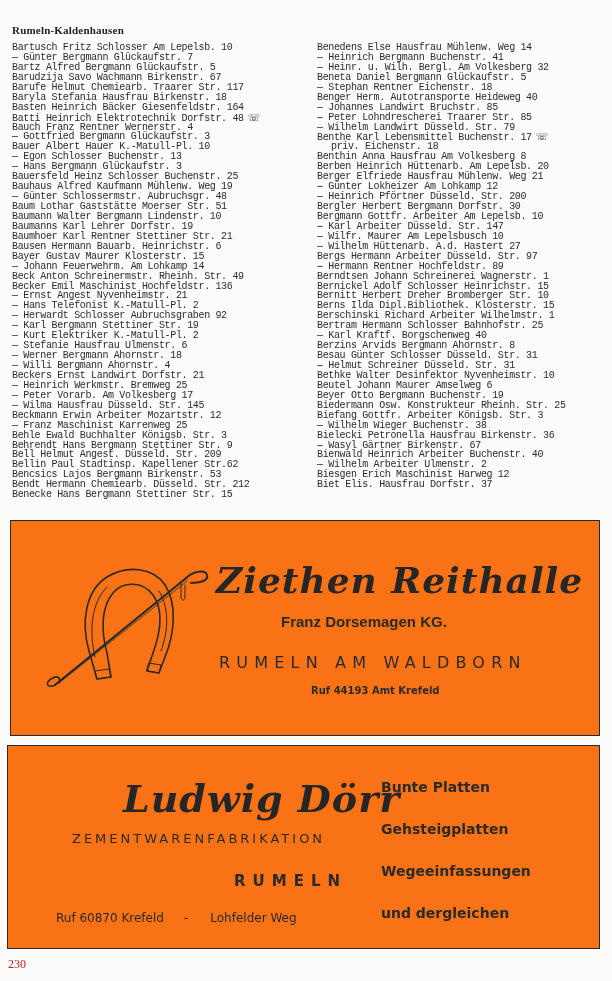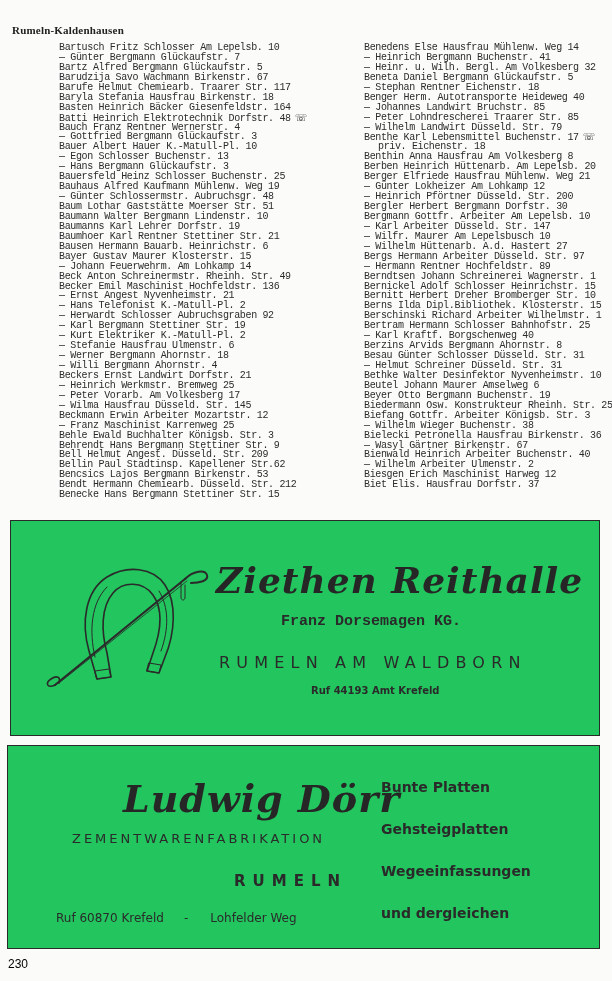--- a/index.html
+++ b/index.html
@@ -10,62 +10,62 @@
   }
   .heading {
     position: absolute; left: 12px; top: 24px;
     font-family: Liberation Serif, serif; font-weight: bold;
     font-size: 11px; letter-spacing: 0.2px; color: #222;
   }
   .col {
     position: absolute; top: 43px;
     font-family: "Liberation Mono", "DejaVu Sans Mono", monospace;
     font-size: 10px; line-height: 9.95px; color: #2b2b2b;
-    white-space: nowrap; letter-spacing: -0.35px; margin-left: 47px;
+    white-space: nowrap; letter-spacing: -0.35px;
   }
   .col.left { left: 12px; width: 295px; }
   .col.right { left: 317px; width: 292px; }
   .entry { height: 9.95px; }
   .entry.indent { padding-left: 14px; }
   .phone { font-family: "DejaVu Sans", sans-serif; font-size: 10px; margin-left: 4px; }
 
   .ad {
-    position: absolute; border: 1.5px solid #2a2a2a; background: #22c55e;
+    position: absolute; border: 1.5px solid #2a2a2a; background: #f97316;
   }
   .ad1 { left: 10px; top: 520px; width: 588px; height: 214px; }
   .ad2 { left: 7px; top: 745px; width: 591px; height: 202px; }
 
   .script {
     font-family: "DejaVu Serif", serif; font-style: italic; font-weight: bold;
     color: #262626; letter-spacing: 1px;
   }
   .ad1 .title { position: absolute; left: 205px; top: 38px; font-size: 36px; }
   .ad1 .company { position: absolute; left: 270px; top: 92px;
-    font-family: Liberation Mono, monospace; font-weight: bold; font-size: 15px; color: #2a2a2a; }
+    font-family: Liberation Sans, sans-serif; font-weight: bold; font-size: 15px; color: #2a2a2a; }
   .ad1 .place { position: absolute; left: 208px; top: 132px;
     font-family: "DejaVu Sans", sans-serif; font-size: 16px; letter-spacing: 6.2px; color: #2a2a2a; }
   .ad1 .phone-line { position: absolute; left: 300px; top: 164px;
     font-family: "DejaVu Sans", sans-serif; font-weight: bold; font-size: 10px; color: #2a2a2a; }
   .ad1 .horseshoe { position: absolute; left: 34px; top: 40px; width: 170px; height: 130px; }
 
   .ad2 .title { position: absolute; left: 115px; top: 30px; font-size: 38px; }
   .ad2 .sub { position: absolute; left: 64px; top: 85px;
     font-family: "DejaVu Sans", sans-serif; font-size: 13px; letter-spacing: 3px; color: #2a2a2a; }
   .ad2 .place { position: absolute; left: 226px; top: 126px;
     font-family: "DejaVu Sans", sans-serif; font-size: 15px; letter-spacing: 7px; color: #2a2a2a; font-weight: bold; }
   .ad2 .contact { position: absolute; left: 48px; top: 165px;
     font-family: "DejaVu Sans", sans-serif; font-size: 12px; color: #2a2a2a; }
   .ad2 .contact .dash { margin: 0 22px 0 20px; }
   .ad2 .products { position: absolute; left: 373px; top: 33px;
     font-family: "DejaVu Sans", sans-serif; font-weight: bold; font-size: 14px; color: #2a2a2a; }
   .ad2 .products div { height: 42px; }
 
   .page-num {
     position: absolute; left: 8px; top: 957px;
-    font-family: Liberation Sans, sans-serif; font-size: 12px; color: #000000;
+    font-family: Liberation Serif, serif; font-size: 12px; color: #b91c1c;
   }
 </style>
 </head>
 <body>
 
 <div class="heading">Rumeln-Kaldenhausen</div>
 
 <div class="col left" id="col-left">
     <div class="entry"><span>Bartusch Fritz Schlosser Am Lepelsb. 10</span></div>
     <div class="entry"><span>— Günter Bergmann Glückaufstr. 7</span></div>

